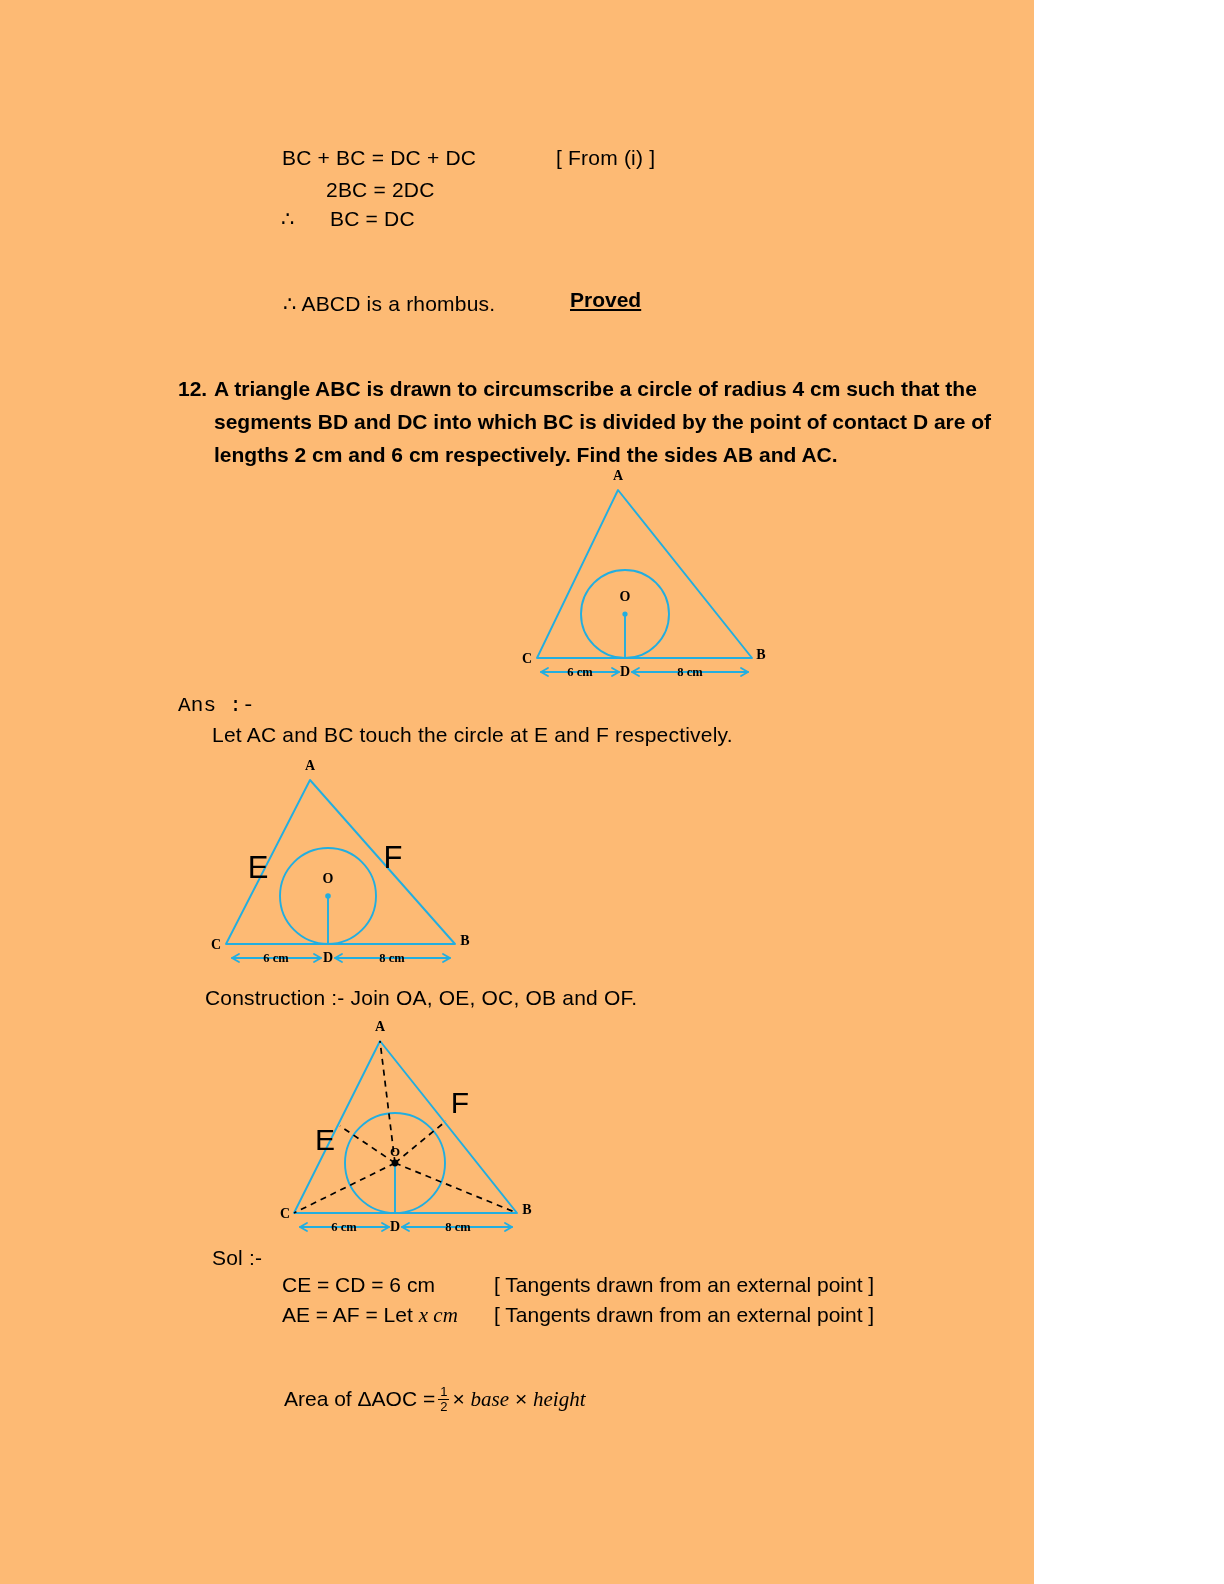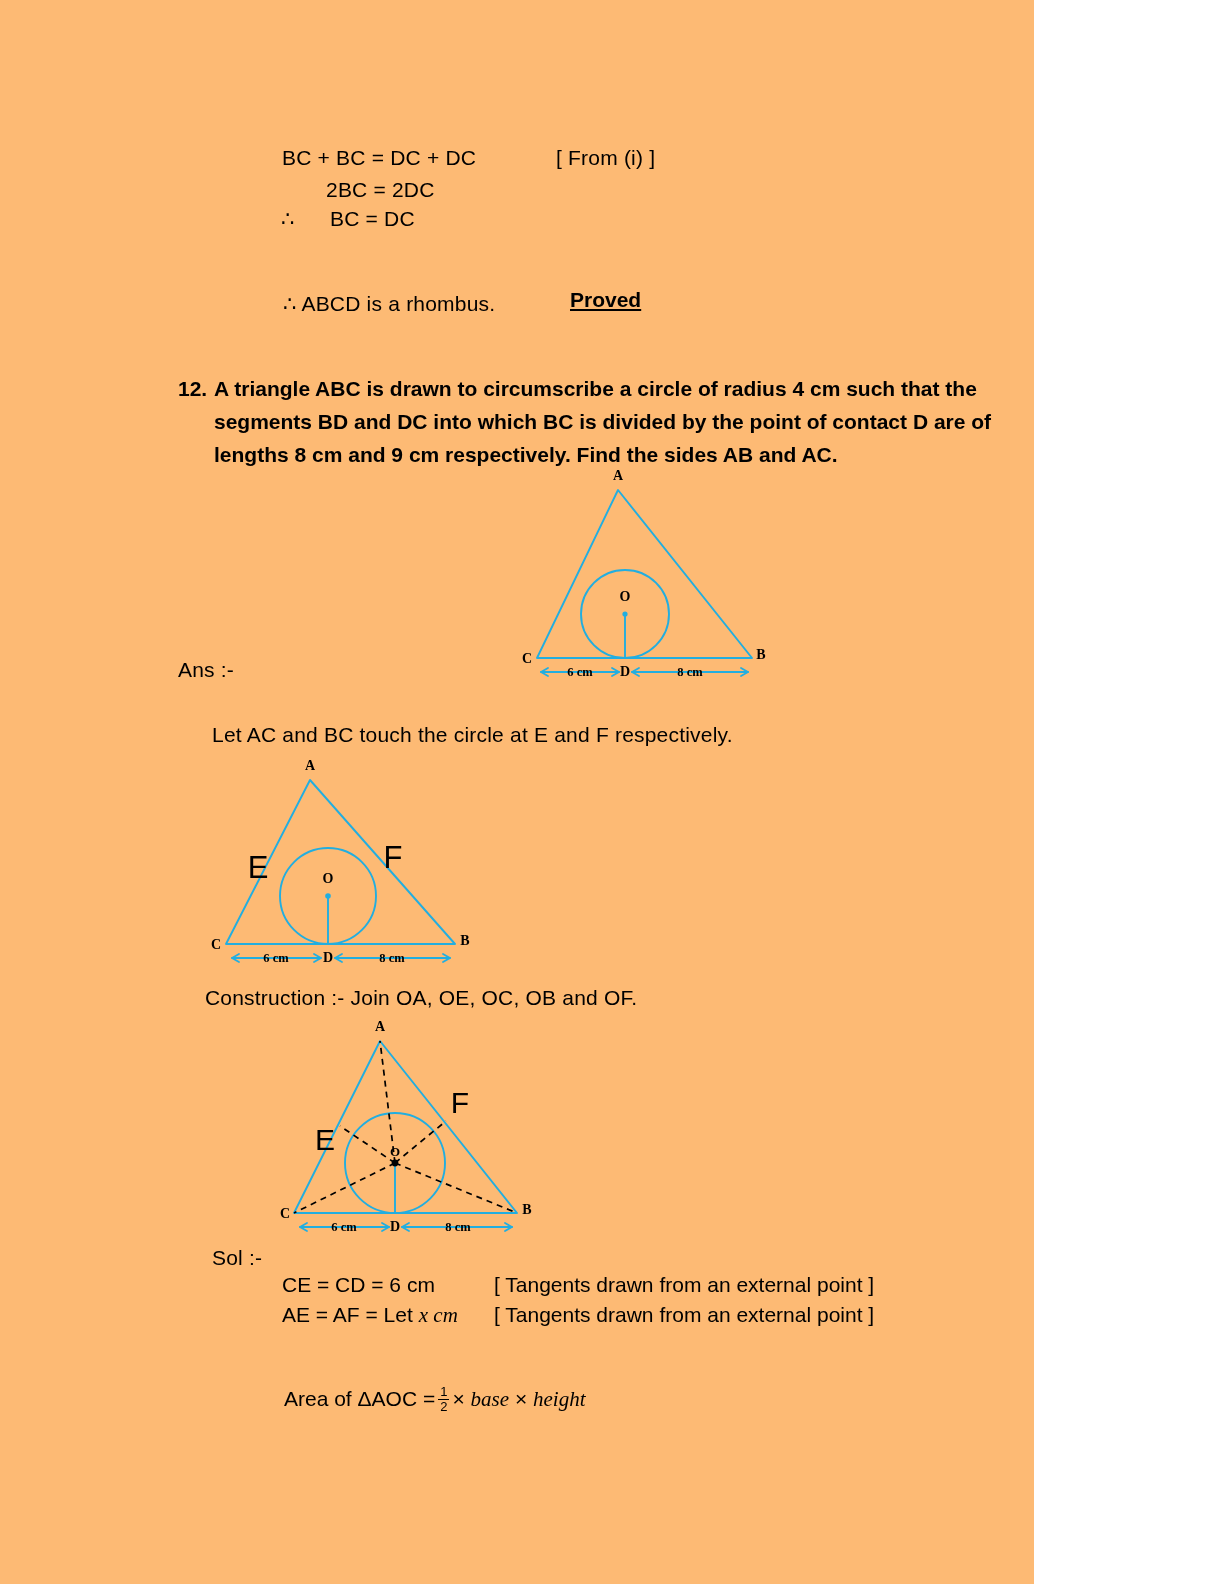--- a/index.html
+++ b/index.html
@@ -122,21 +122,21 @@
 
   <div class="abs eq-line" style="left:281px; top:203px;">∴</div>
   <div class="abs eq-line" style="left:330px; top:203px;">BC = DC</div>
 
 
   <div class="abs eq-line" style="left:283px; top:288px;">∴ ABCD is a rhombus.</div>
   <div class="abs proved" style="left:570px; top:288px;">Proved</div>
 
   <div class="question">
     <span class="qnum">12.</span>
-    <span class="qtext">A triangle ABC is drawn to circumscribe a circle of radius 4 cm such that the segments BD and DC into which BC is divided by the point of contact D are of lengths 8 cm and 9 cm respectively. Find the sides AB and AC.</span>
+    <span class="qtext">A triangle ABC is drawn to circumscribe a circle of radius 4 cm such that the segments BD and DC into which BC is divided by the point of contact D are of lengths 2 cm and 6 cm respectively. Find the sides AB and AC.</span>
   </div>
 
   <div class="figure" style="left:505px; top:462px;">
     <svg width="270" height="225" viewBox="0 0 270 225" xmlns="http://www.w3.org/2000/svg">
 
       <g fill="none" stroke="#22aee0" stroke-width="1.9" stroke-linecap="round" stroke-linejoin="round">
         <path d="M113 28 L32 196 L247 196 Z"></path>
         <circle cx="120" cy="152" r="44"></circle>
         <line x1="120" y1="152" x2="120" y2="196"></line>
       </g>
@@ -154,21 +154,21 @@
       <text x="113" y="18" font-family="Liberation Serif, serif" font-size="14" font-weight="bold" text-anchor="middle" fill="#000">A</text>
       <text x="22" y="201" font-family="Liberation Serif, serif" font-size="14" font-weight="bold" text-anchor="middle" fill="#000">C</text>
       <text x="256" y="197" font-family="Liberation Serif, serif" font-size="14" font-weight="bold" text-anchor="middle" fill="#000">B</text>
       <text x="120" y="214" font-family="Liberation Serif, serif" font-size="14" font-weight="bold" text-anchor="middle" fill="#000">D</text>
       <text x="120" y="139" font-family="Liberation Serif, serif" font-size="14" font-weight="bold" text-anchor="middle" fill="#000">O</text>
       <text x="75" y="214" font-family="Liberation Serif, serif" font-size="12.5" font-weight="bold" text-anchor="middle" fill="#000">6 cm</text>
       <text x="185" y="214" font-family="Liberation Serif, serif" font-size="12.5" font-weight="bold" text-anchor="middle" fill="#000">8 cm</text>
     </svg>
   </div>
 
-  <div class="abs eq-line" style="left:178px; top:654px;">Ans :-</div>
+  <div class="abs eq-line" style="left:178px; top:690px;font-family:Liberation Mono, monospace;">Ans :-</div>
   <div class="abs eq-line" style="left:212px; top:719px;">Let AC and BC touch the circle at E and F respectively.</div>
 
   <div class="figure" style="left:200px; top:752px;">
     <svg width="285" height="218" viewBox="0 0 285 218" xmlns="http://www.w3.org/2000/svg">
       <g fill="none" stroke="#22aee0" stroke-width="1.9" stroke-linecap="round" stroke-linejoin="round">
         <path d="M110 28 L26 192 L255 192 Z"></path>
         <circle cx="128" cy="144" r="48"></circle>
         <line x1="128" y1="144" x2="128" y2="192"></line>
       </g>
       <circle cx="128" cy="144" r="2.8" fill="#22aee0"></circle>

